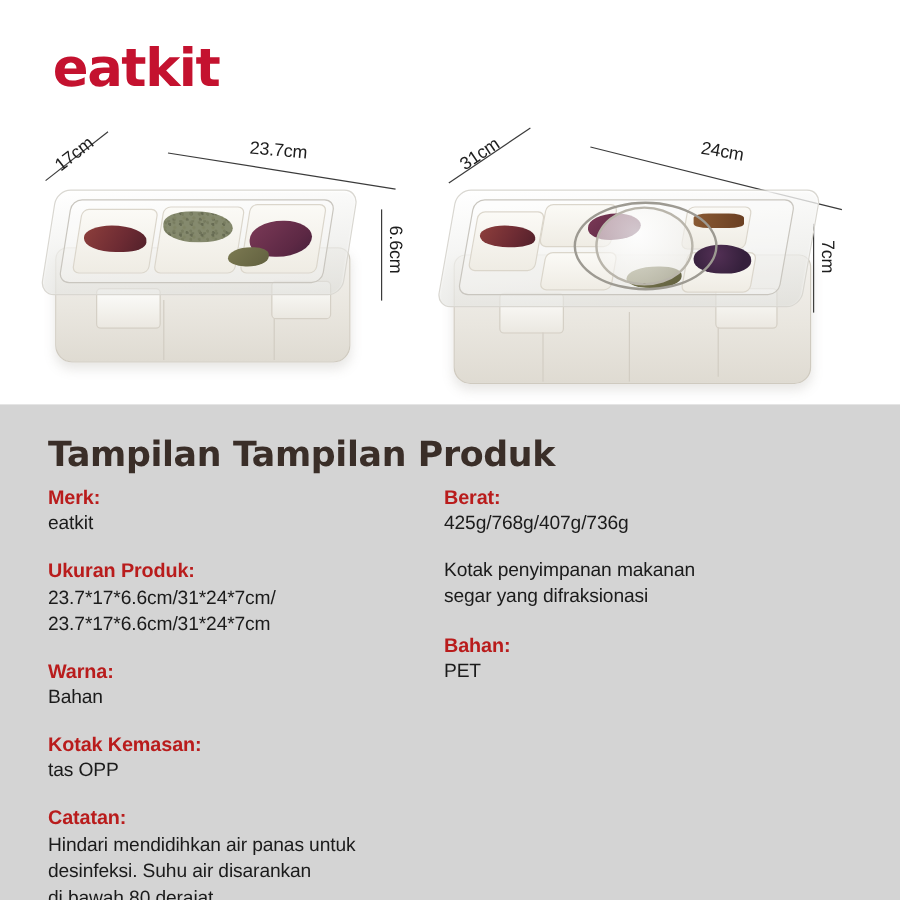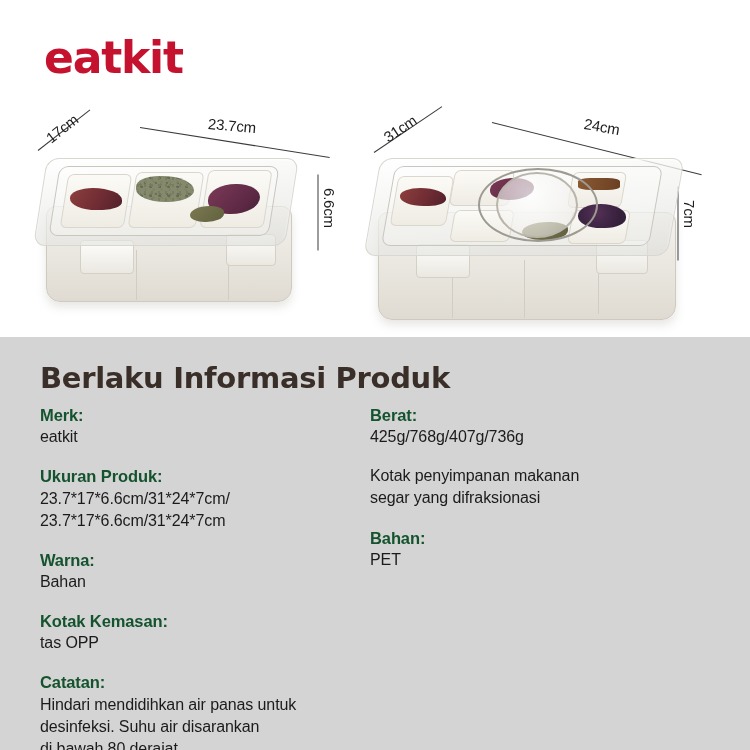--- a/index.html
+++ b/index.html
@@ -170,21 +170,21 @@
     display: flex;
   }
   .spec-col { }
   .spec-col.left  { width: 330px; margin-left: 40px; }
   .spec-col.right { width: 330px; margin-left: 0px; }
 
   .spec-item { margin-bottom: 17px; }
   .spec-label {
     font-size: 16.5px;
     font-weight: 700;
-    color: #14532d;
+    color: #b91c1c;
     line-height: 1.35;
     letter-spacing: -0.1px;
   }
   .spec-value {
     font-size: 16px;
     font-weight: 400;
     color: #1b1b1b;
     line-height: 1.38;
     letter-spacing: -0.1px;
     white-space: pre-line;
@@ -268,21 +268,21 @@
       <div class="food bay" style="left:150px; top:64px; width:46px; height:18px;"></div>
 
       <div class="center-dish" style="left:124px; top:14px; width:78px; height:62px;"></div>
       <div class="center-handle" style="left:106px; top:10px; width:116px; height:70px;"></div>
     </div>
   </div>
 </div>
 
 <div id="info-panel">
 
-  <div id="info-title">Berlaku Informasi Produk</div>
+  <div id="info-title">Tampilan Tampilan Produk</div>
 
   <div class="spec-columns">
 
     <div class="spec-col left">
       <div class="spec-item">
         <div class="spec-label">Merk:</div>
         <div class="spec-value">eatkit</div>
       </div>
       <div class="spec-item">
         <div class="spec-label">Ukuran Produk:</div>

